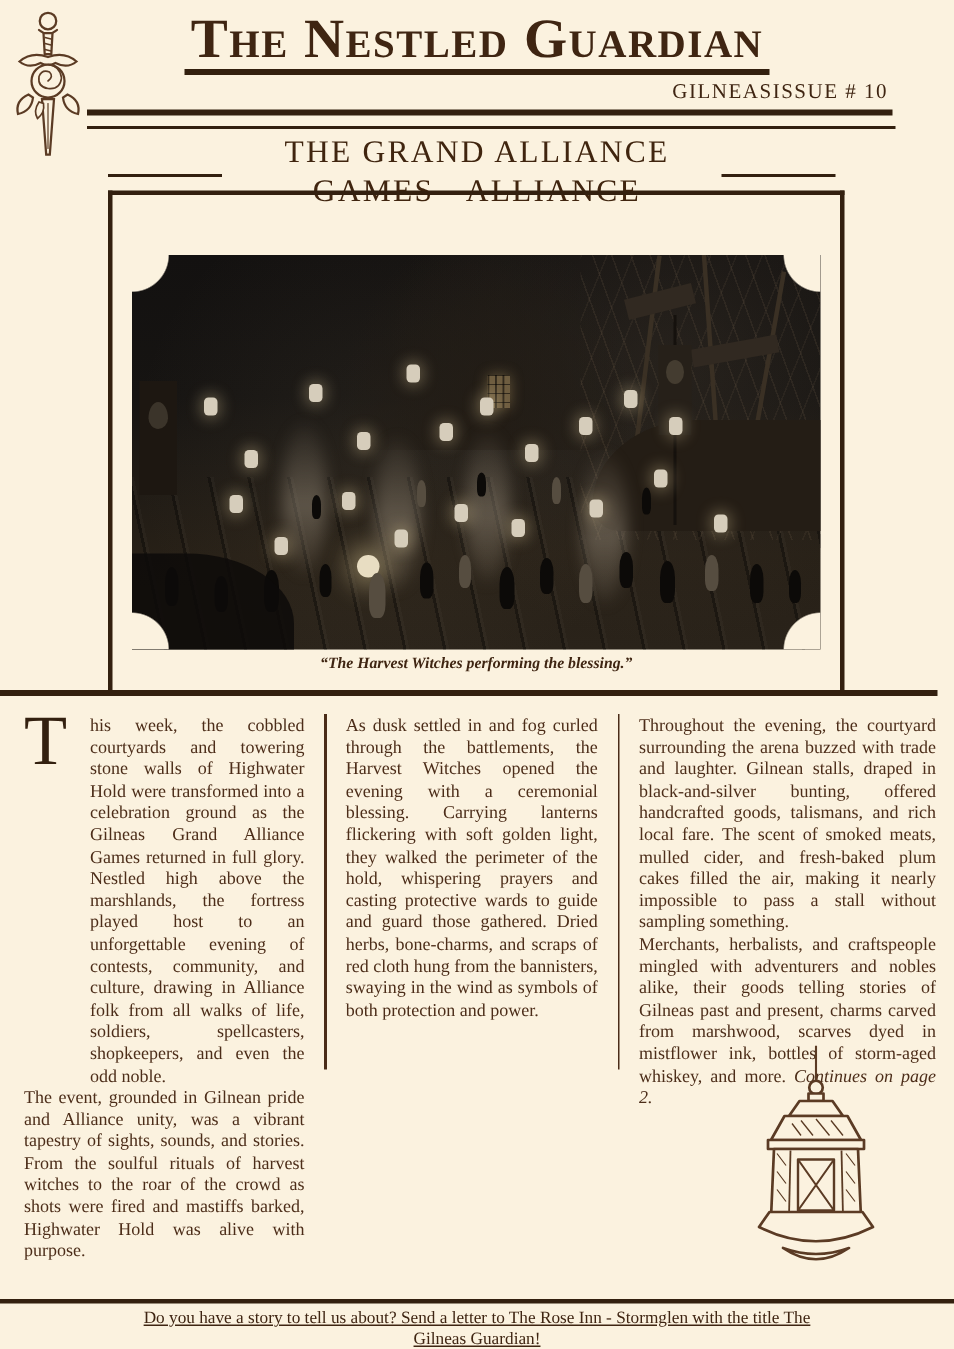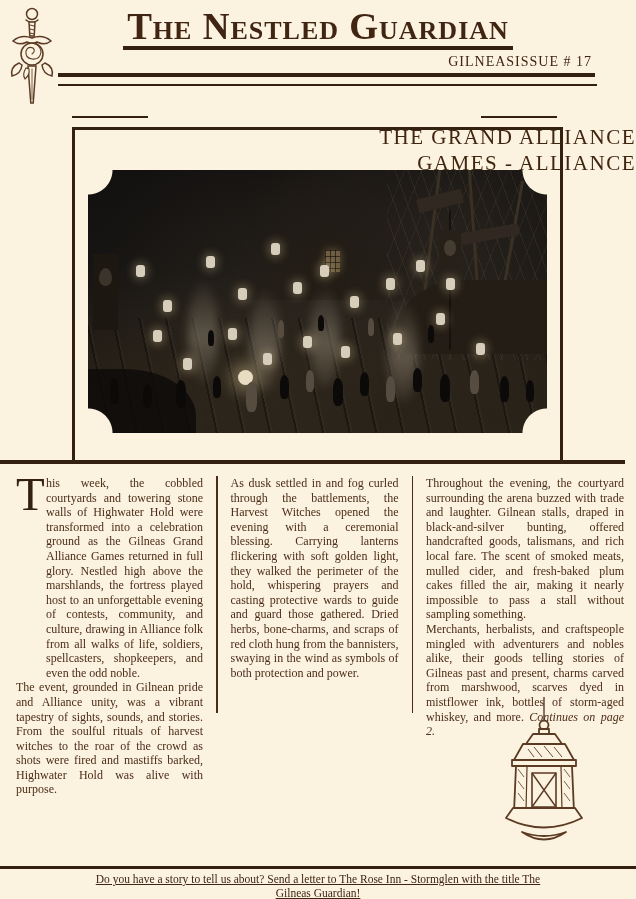--- a/index.html
+++ b/index.html
@@ -19,22 +19,22 @@
   .mast-row {
     display:flex; justify-content:flex-end; align-items:flex-end;
     margin:4px 44px 0 58px; font-size:14px; letter-spacing:1px; color:#3f2512;
     font-variant:small-caps; font-weight:400;
   }
   .rule-thick { margin:3px 0 0 58px; width:537px; height:4px; background:#33200f; }
   .rule-thin  { margin:7px 0 0 58px; width:539px; height:2px; background:#33200f; }
 
   
   .headline {
-    position:absolute; top:88px; left:0; right:0; text-align:right;
-    font-size:21px; letter-spacing:1.5px; line-height:26px; color:#40250f;margin-top:36px;
+    position:absolute; top:88px; left:0; right:0; text-align:center;
+    font-size:21px; letter-spacing:1.5px; line-height:26px; color:#40250f;
   }
   .deco-line { position:absolute; top:116px; height:2px; width:76px; background:#33200f; }
   .deco-line.left { left:72px; } .deco-line.right { left:481px; }
 
   
   .photo-frame {
     position:absolute; left:72px; top:127px; width:491px; height:336px;
     border:3px solid #33200f; border-bottom:none;
   }
   .photo {
@@ -92,21 +92,21 @@
     font-size:10.5px; font-weight:700; font-style:italic; color:#3f2512; }
 
   .section-rule { position:absolute; left:0; top:460px; width:625px; height:4px; background:#33200f; }
 
   
   .cols { position:absolute; left:16px; top:476px; width:608px;
     display:grid; grid-template-columns:187px 1.5px 168px 1.5px 198px; column-gap:13px; }
   .cols p { text-align:justify; font-size:12px; line-height:14.6px; color:#4c2d19; }
   .vdiv { width:1.5px; height:237px; background:#4a2c18; }
   .col1 { position:relative; }
-  .col1 .p-first { margin-left:30px; }
+  .col1 .p-first { margin-left:44px; }
   .dropcap { position:absolute; left:0; top:1px; font-size:47px; line-height:34px;
     font-weight:400; color:#33200f; }
   .continues { font-style:italic; }
 
   
   .lantern { position:absolute; left:500px; top:697px; width:100px; height:166px; }
 
   
   .footer-rule { position:absolute; top:866px; left:0; width:636px; height:3px; background:#33200f; }
   .footer-text { position:absolute; top:873px; left:0; right:0; text-align:center;
@@ -129,21 +129,21 @@
   <path d="M13 57 Q4 61 6 70 Q15 68 16 59 Z" fill="#fbf2df"></path>
   <path d="M39 57 Q48 61 46 70 Q37 68 36 59 Z" fill="#fbf2df"></path>
   <path d="M20 62 Q16 68 19 73 Q24 69 23 63 Z" fill="#fbf2df" stroke-width="1.1"></path>
 </svg>
 
 <div class="mast-title-wrap">
   <div class="mast-title">The Nestled Guardian</div>
 </div>
 <div class="mast-row">
   <span>GILNEAS</span>
-  <span>ISSUE # 17</span>
+  <span>ISSUE # 10</span>
 </div>
 <div class="rule-thick"></div>
 <div class="rule-thin"></div>
 
 <div class="headline">
   <span>THE GRAND ALLIANCE</span><br>
   <span>GAMES - ALLIANCE</span>
 </div>
 <div class="deco-line left"></div>
 <div class="deco-line right"></div>
@@ -211,20 +211,21 @@
         <div class="fig lit" style="left: 280px; top: 148px; width: 6px; height: 18px;"></div>
         <div class="fig" style="left: 120px; top: 160px; width: 6px; height: 16px;"></div>
         <div class="fig" style="left: 340px; top: 155px; width: 6px; height: 18px;"></div>
       </div>
     <div class="fg-blob"></div>
     <div class="scoop tl"></div>
     <div class="scoop tr"></div>
     <div class="scoop bl"></div>
     <div class="scoop br"></div>
   </div>
+  <div class="caption">“The Harvest Witches performing the blessing.”</div>
 </div>
 
 <div class="section-rule"></div>
 
 <div class="cols">
   <div class="col1">
     <span class="dropcap">T</span>
     <p class="p-first">his week, the cobbled courtyards and towering stone walls of Highwater Hold were transformed into a celebration ground as the Gilneas Grand Alliance Games returned in full glory. Nestled high above the marshlands, the fortress played host to an unforgettable evening of contests, community, and culture, drawing in Alliance folk from all walks of life, soldiers, spellcasters, shopkeepers, and even the odd noble.</p>
     <p>The event, grounded in Gilnean pride and Alliance unity, was a vibrant tapestry of sights, sounds, and stories. From the soulful rituals of harvest witches to the roar of the crowd as shots were fired and mastiffs barked, Highwater Hold was alive with purpose.</p>
   </div>

